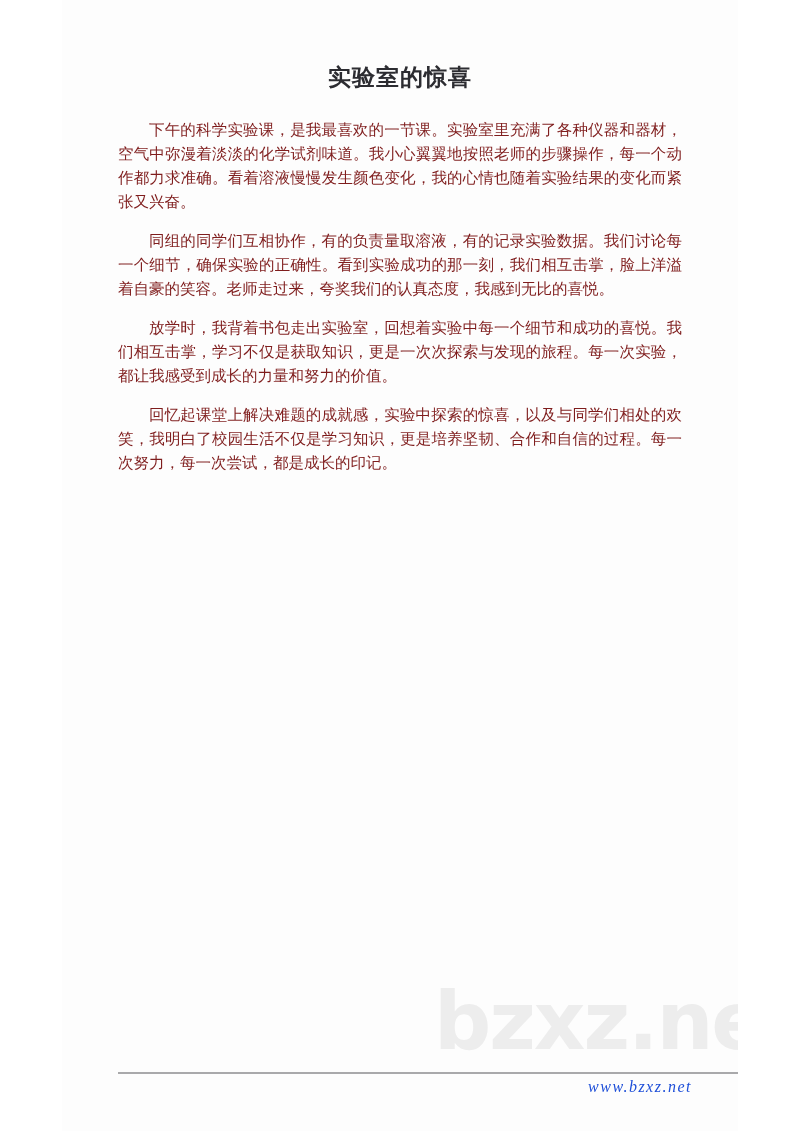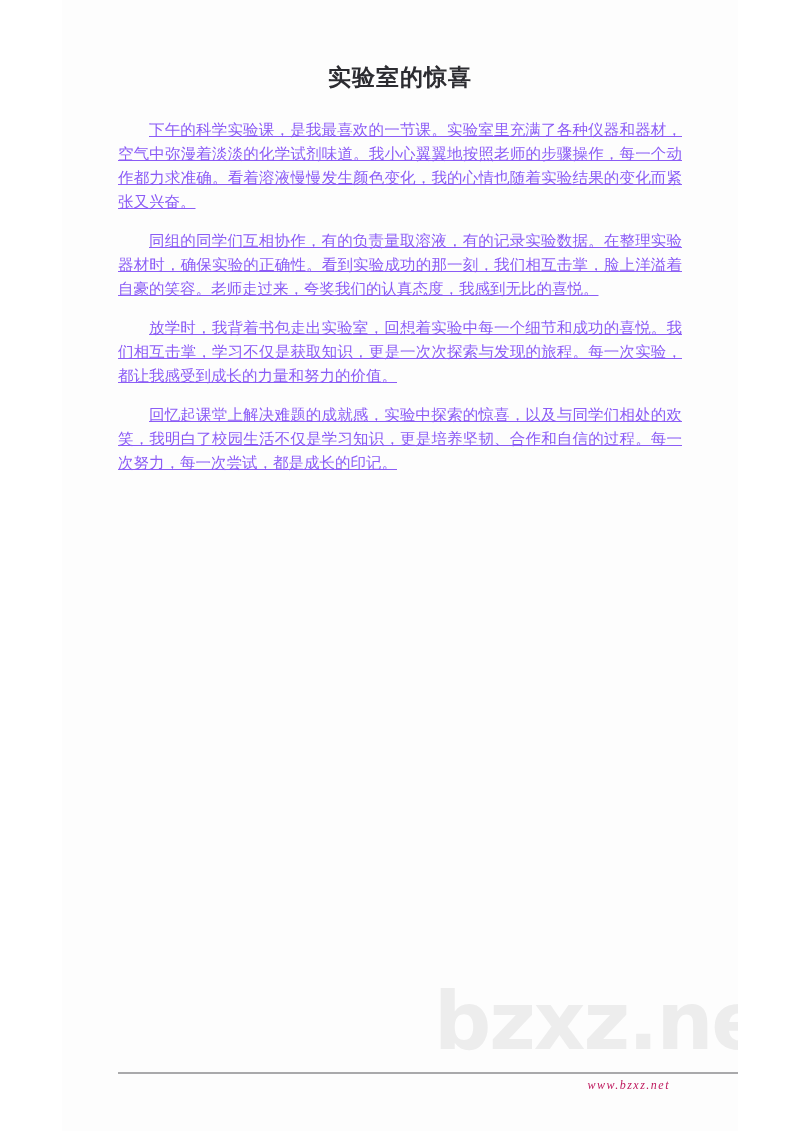--- a/index.html
+++ b/index.html
@@ -33,25 +33,24 @@
   .essay-first .essay-title {
     margin-top: 63px;
   }
   .essay-second .essay-title {
     margin-top: 61px;
   }
   .para {
     margin: 0 0 15px 0;
     font-size: 15.5px;
     line-height: 24px;
-    color: #8b5cf6;
+    color: #7f1d1d;
     text-align: justify;
     text-indent: 2em;
     word-break: break-all;
-    text-decoration: underline;
   }
   .watermark {
     position: absolute;
     z-index: 1;
     left: 372px;
     top: 982px;
     font-family: "DejaVu Sans", "Liberation Sans", sans-serif;
     font-weight: 700;
     font-size: 80px;
     line-height: 1;
@@ -64,40 +63,40 @@
     z-index: 2;
     left: 56px;
     top: 1072px;
     width: 690px;
     height: 2px;
     background: #a9a9ab;
   }
   .footer-url {
     position: absolute;
     z-index: 2;
-    right: 68px;
+    right: 46px;
     top: 1078px;
     font-family: "Liberation Serif", "DejaVu Serif", serif;
     font-style: italic;
-    font-size: 12px;
+    font-size: 16px;
     letter-spacing: 1.5px;
-    color: #be185d;
+    color: #1d4ed8;
   }
 </style>
 </head>
 <body>
 
 <div class="page">
 
   <main class="content">
 
     <section class="essay essay-first">
       <h1 class="essay-title">实验室的惊喜</h1>
       <p class="para">下午的科学实验课，是我最喜欢的一节课。实验室里充满了各种仪器和器材，空气中弥漫着淡淡的化学试剂味道。我小心翼翼地按照老师的步骤操作，每一个动作都力求准确。看着溶液慢慢发生颜色变化，我的心情也随着实验结果的变化而紧张又兴奋。</p>
-      <p class="para">同组的同学们互相协作，有的负责量取溶液，有的记录实验数据。在整理实验器材时，确保实验的正确性。看到实验成功的那一刻，我们相互击掌，脸上洋溢着自豪的笑容。老师走过来，夸奖我们的认真态度，我感到无比的喜悦。</p>
+      <p class="para">同组的同学们互相协作，有的负责量取溶液，有的记录实验数据。我们讨论每一个细节，确保实验的正确性。看到实验成功的那一刻，我们相互击掌，脸上洋溢着自豪的笑容。老师走过来，夸奖我们的认真态度，我感到无比的喜悦。</p>
       <p class="para">放学时，我背着书包走出实验室，回想着实验中每一个细节和成功的喜悦。我们相互击掌，学习不仅是获取知识，更是一次次探索与发现的旅程。每一次实验，都让我感受到成长的力量和努力的价值。</p>
     </section>
 
     <section class="essay essay-second">
       <p class="para">回忆起课堂上解决难题的成就感，实验中探索的惊喜，以及与同学们相处的欢笑，我明白了校园生活不仅是学习知识，更是培养坚韧、合作和自信的过程。每一次努力，每一次尝试，都是成长的印记。</p>
     </section>
 
   </main>
 
   <div class="watermark">bzxz.net</div>

